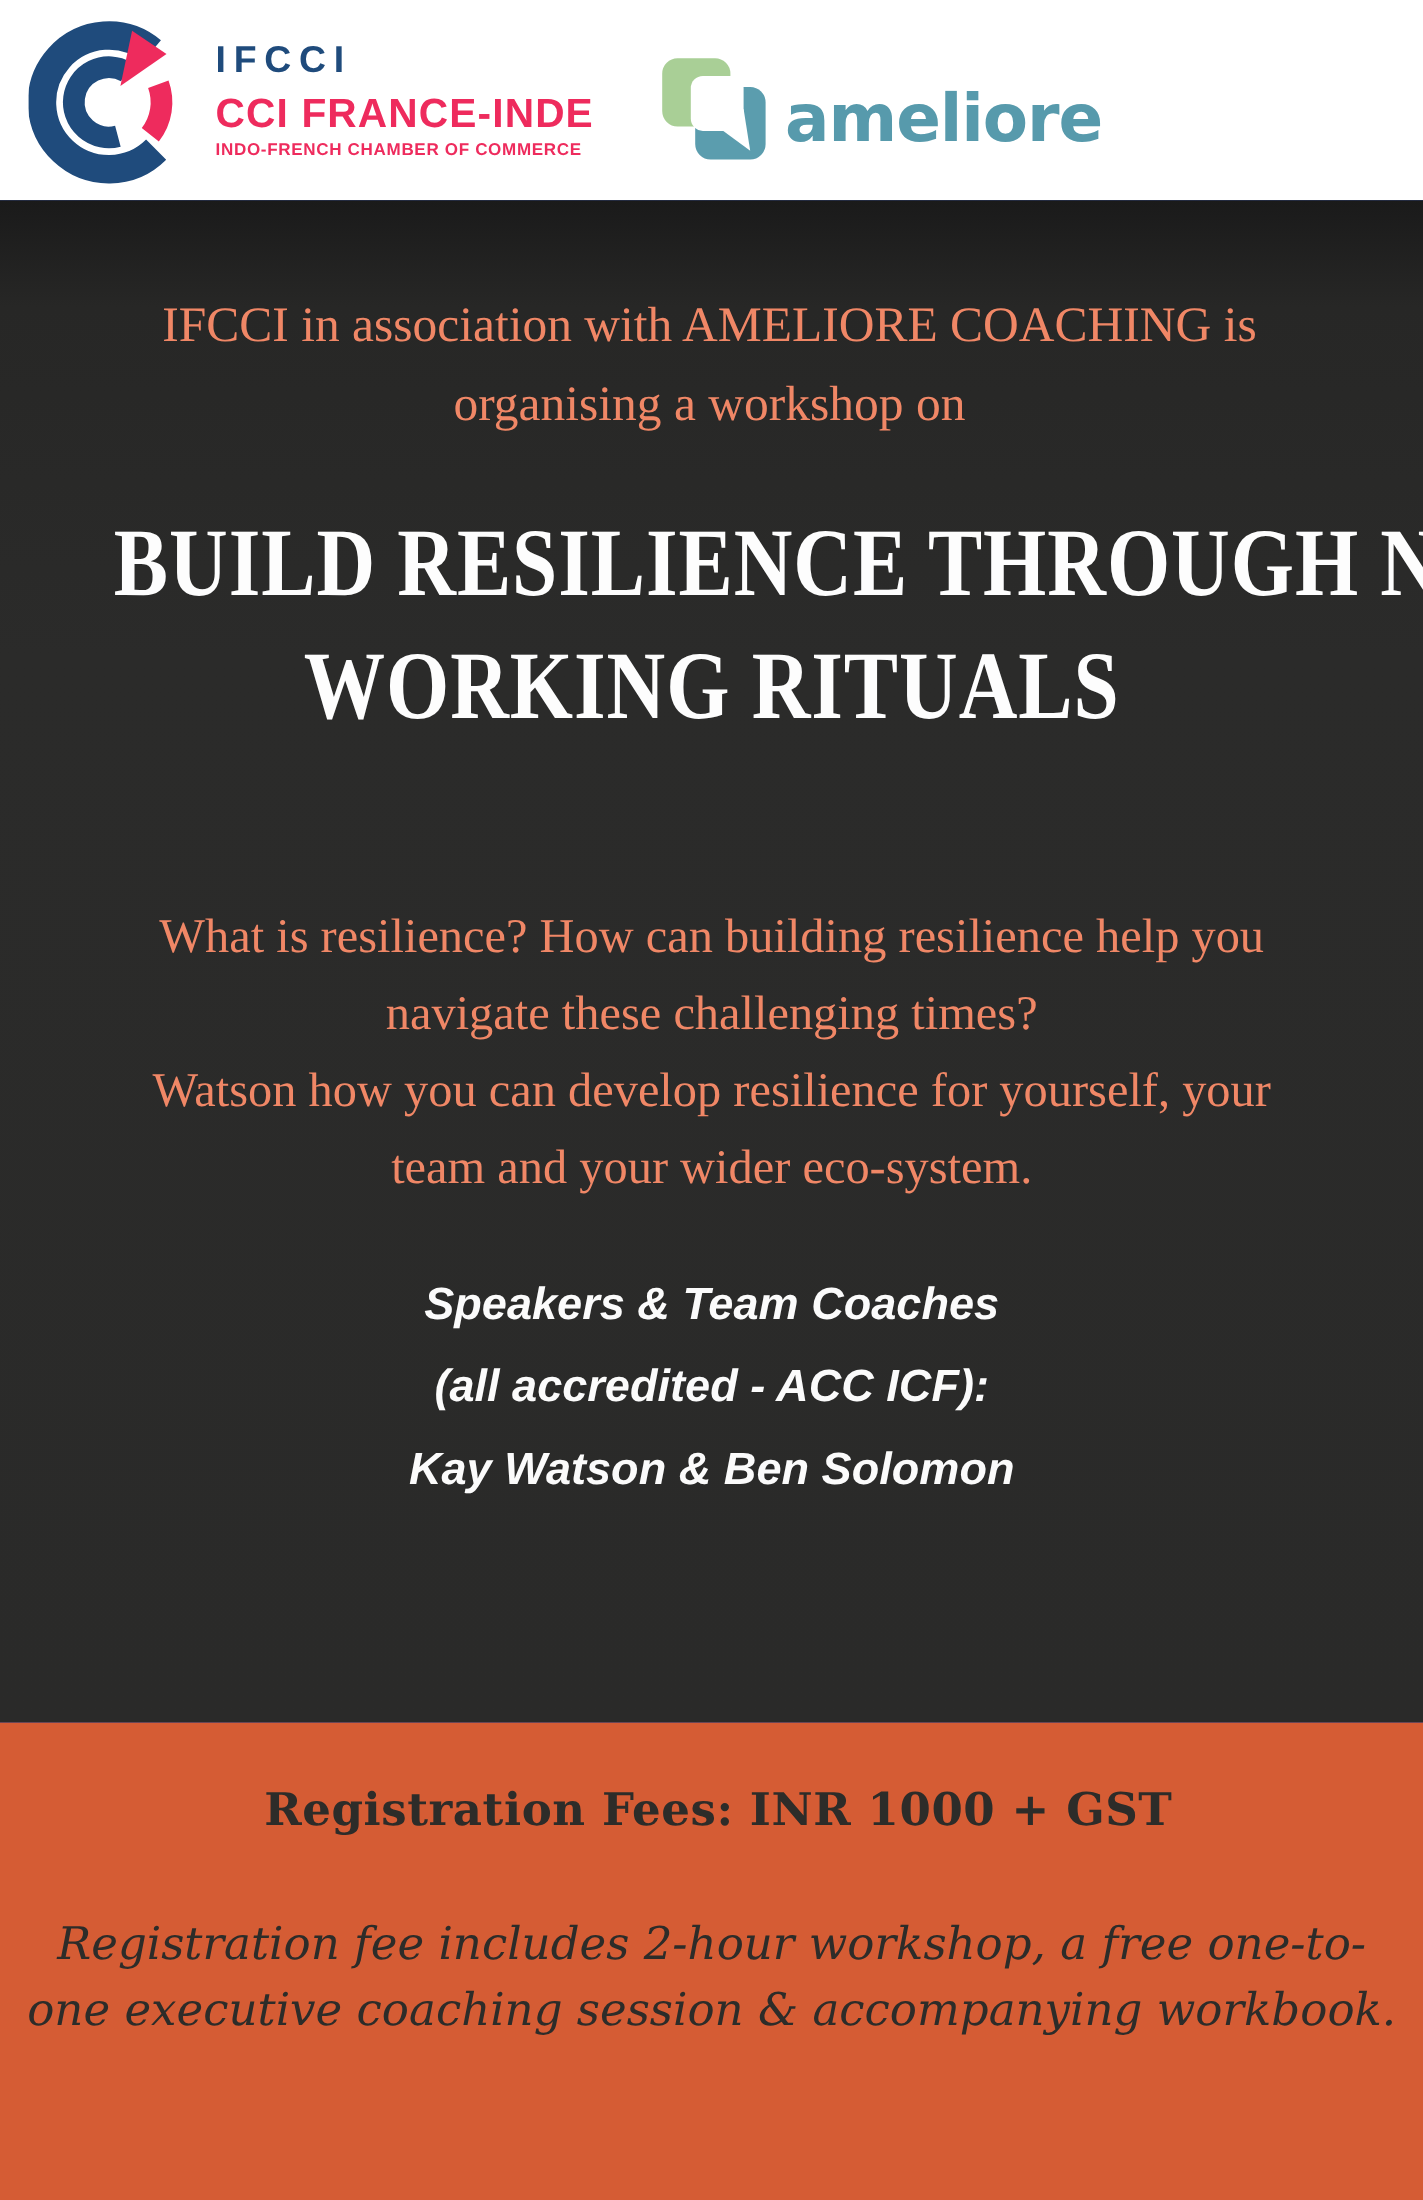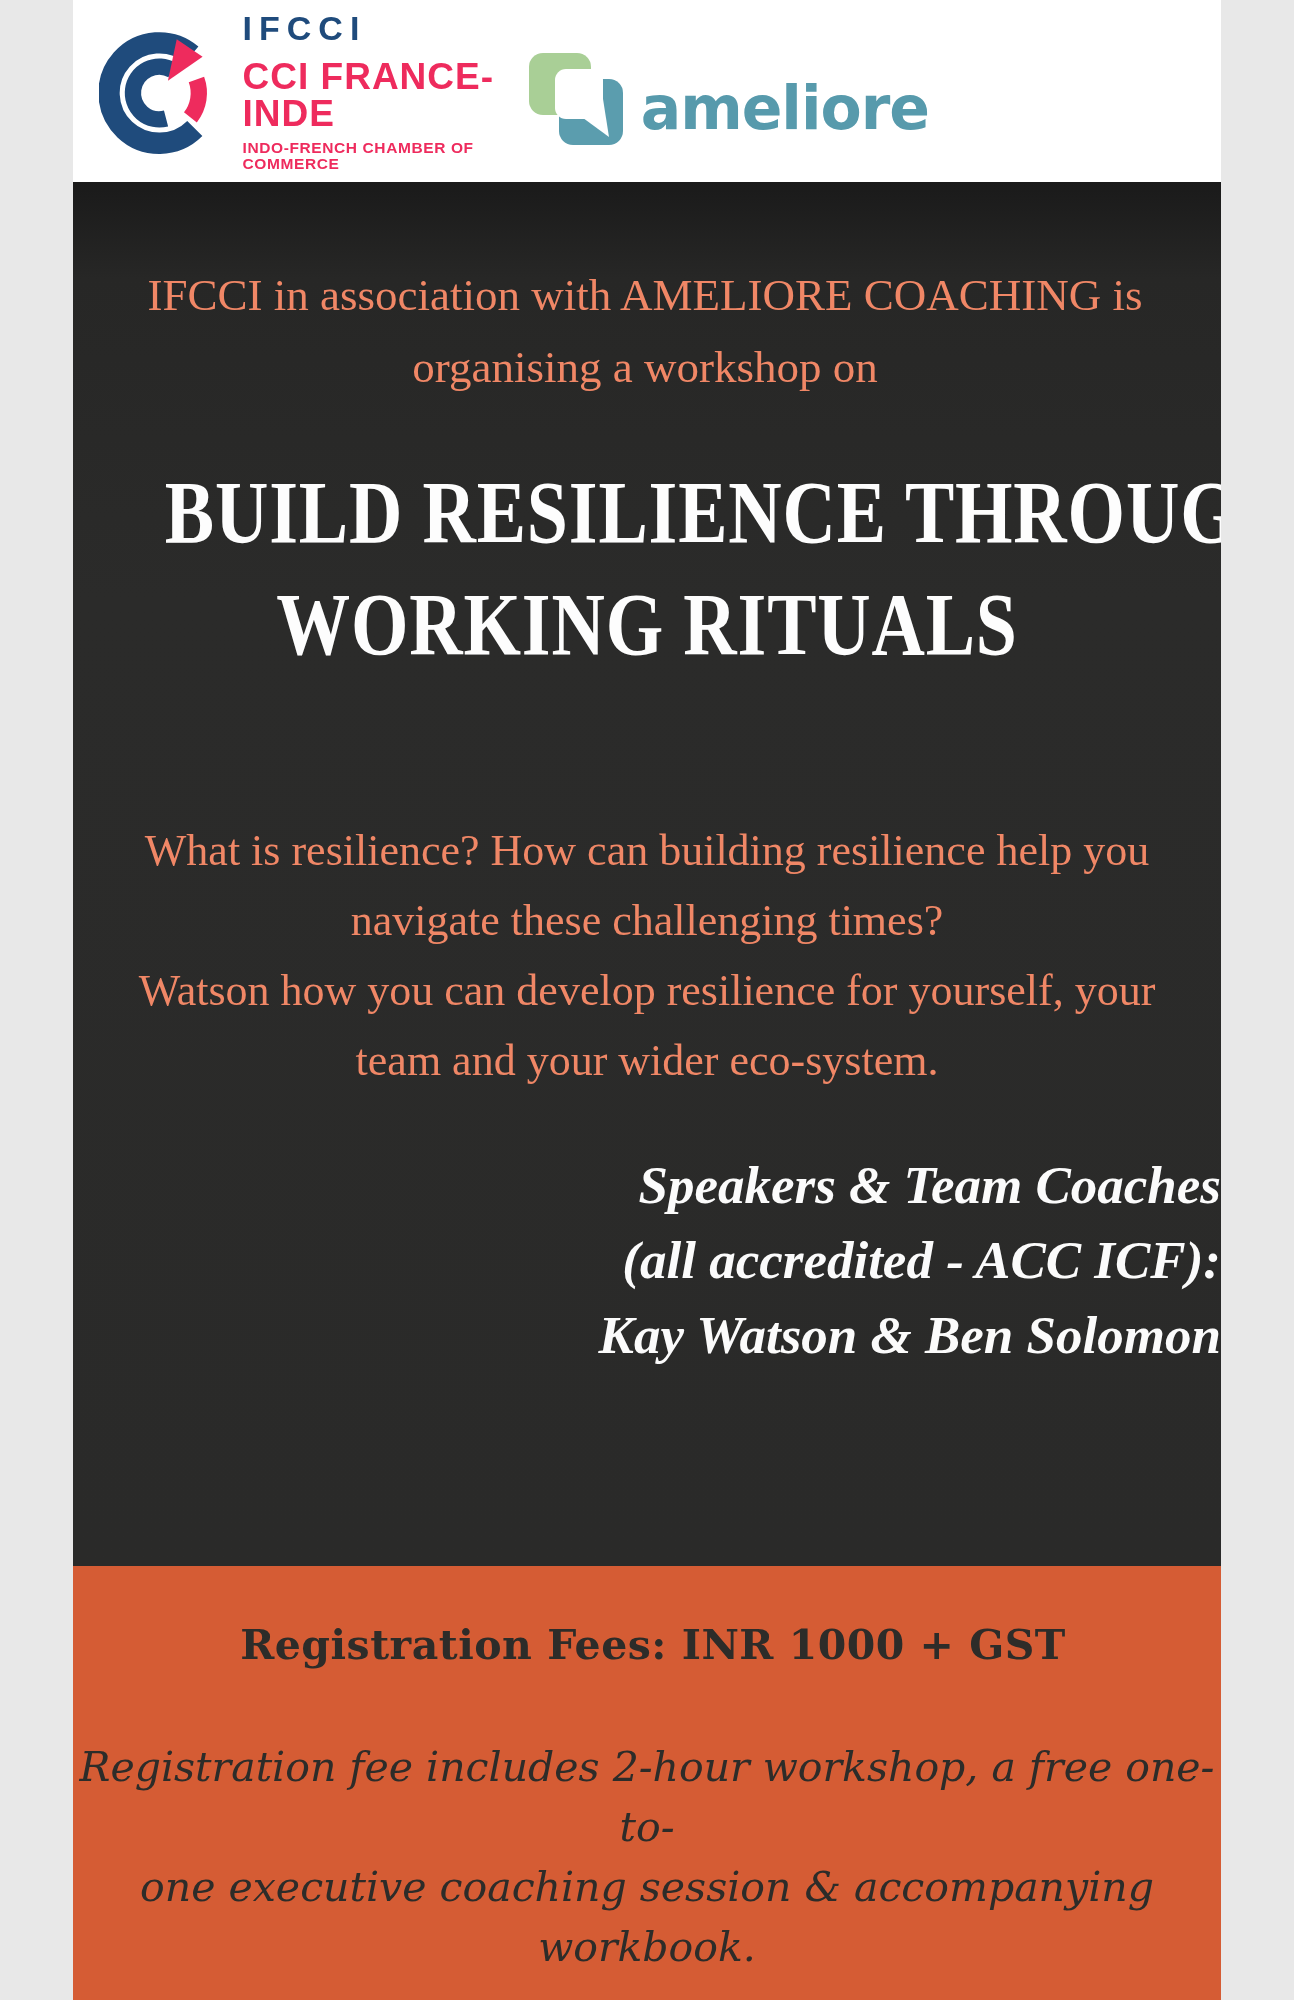--- a/index.html
+++ b/index.html
@@ -1,18 +1,18 @@
 <!DOCTYPE html>
 <html><head>
 <meta charset="utf-8">
 <style>
   html,body{margin:0;padding:0;background:#e8e8e8;}
   .poster{
     position:relative;
-    width:1148px;height:2000px;
+    width:1294px;height:2000px;
     margin:0 auto;
     overflow:hidden;
     font-family:"Liberation Serif", serif;
     background:#1d4ed8;
   }
 
   
   .header{
     height:182px;
     background:#ffffff;
@@ -66,26 +66,25 @@
   .title-line{transform:scaleX(0.84);transform-origin:50% 50%;white-space:nowrap;}
   .desc{
     margin:135px 0 0 0;
     color:#F08766;
     font-size:44px;
     line-height:70px;
   }
   .speakers{
     margin:52px 0 0 0;
     color:#fbfbfb;
-    font-family:Liberation Serif, serif;
+    font-family:Liberation Sans, sans-serif;
     font-style:italic;
     font-weight:bold;
-    font-size:53px;
+    font-size:41px;
     line-height:75px;
-    text-align:right;
   }
   .schedule{
     margin:65px 0 0 0;
     color:#F08766;
     font-family:"DejaVu Serif",serif;
     font-size:43px;
     line-height:65px;
     letter-spacing:3px;
   }
 

